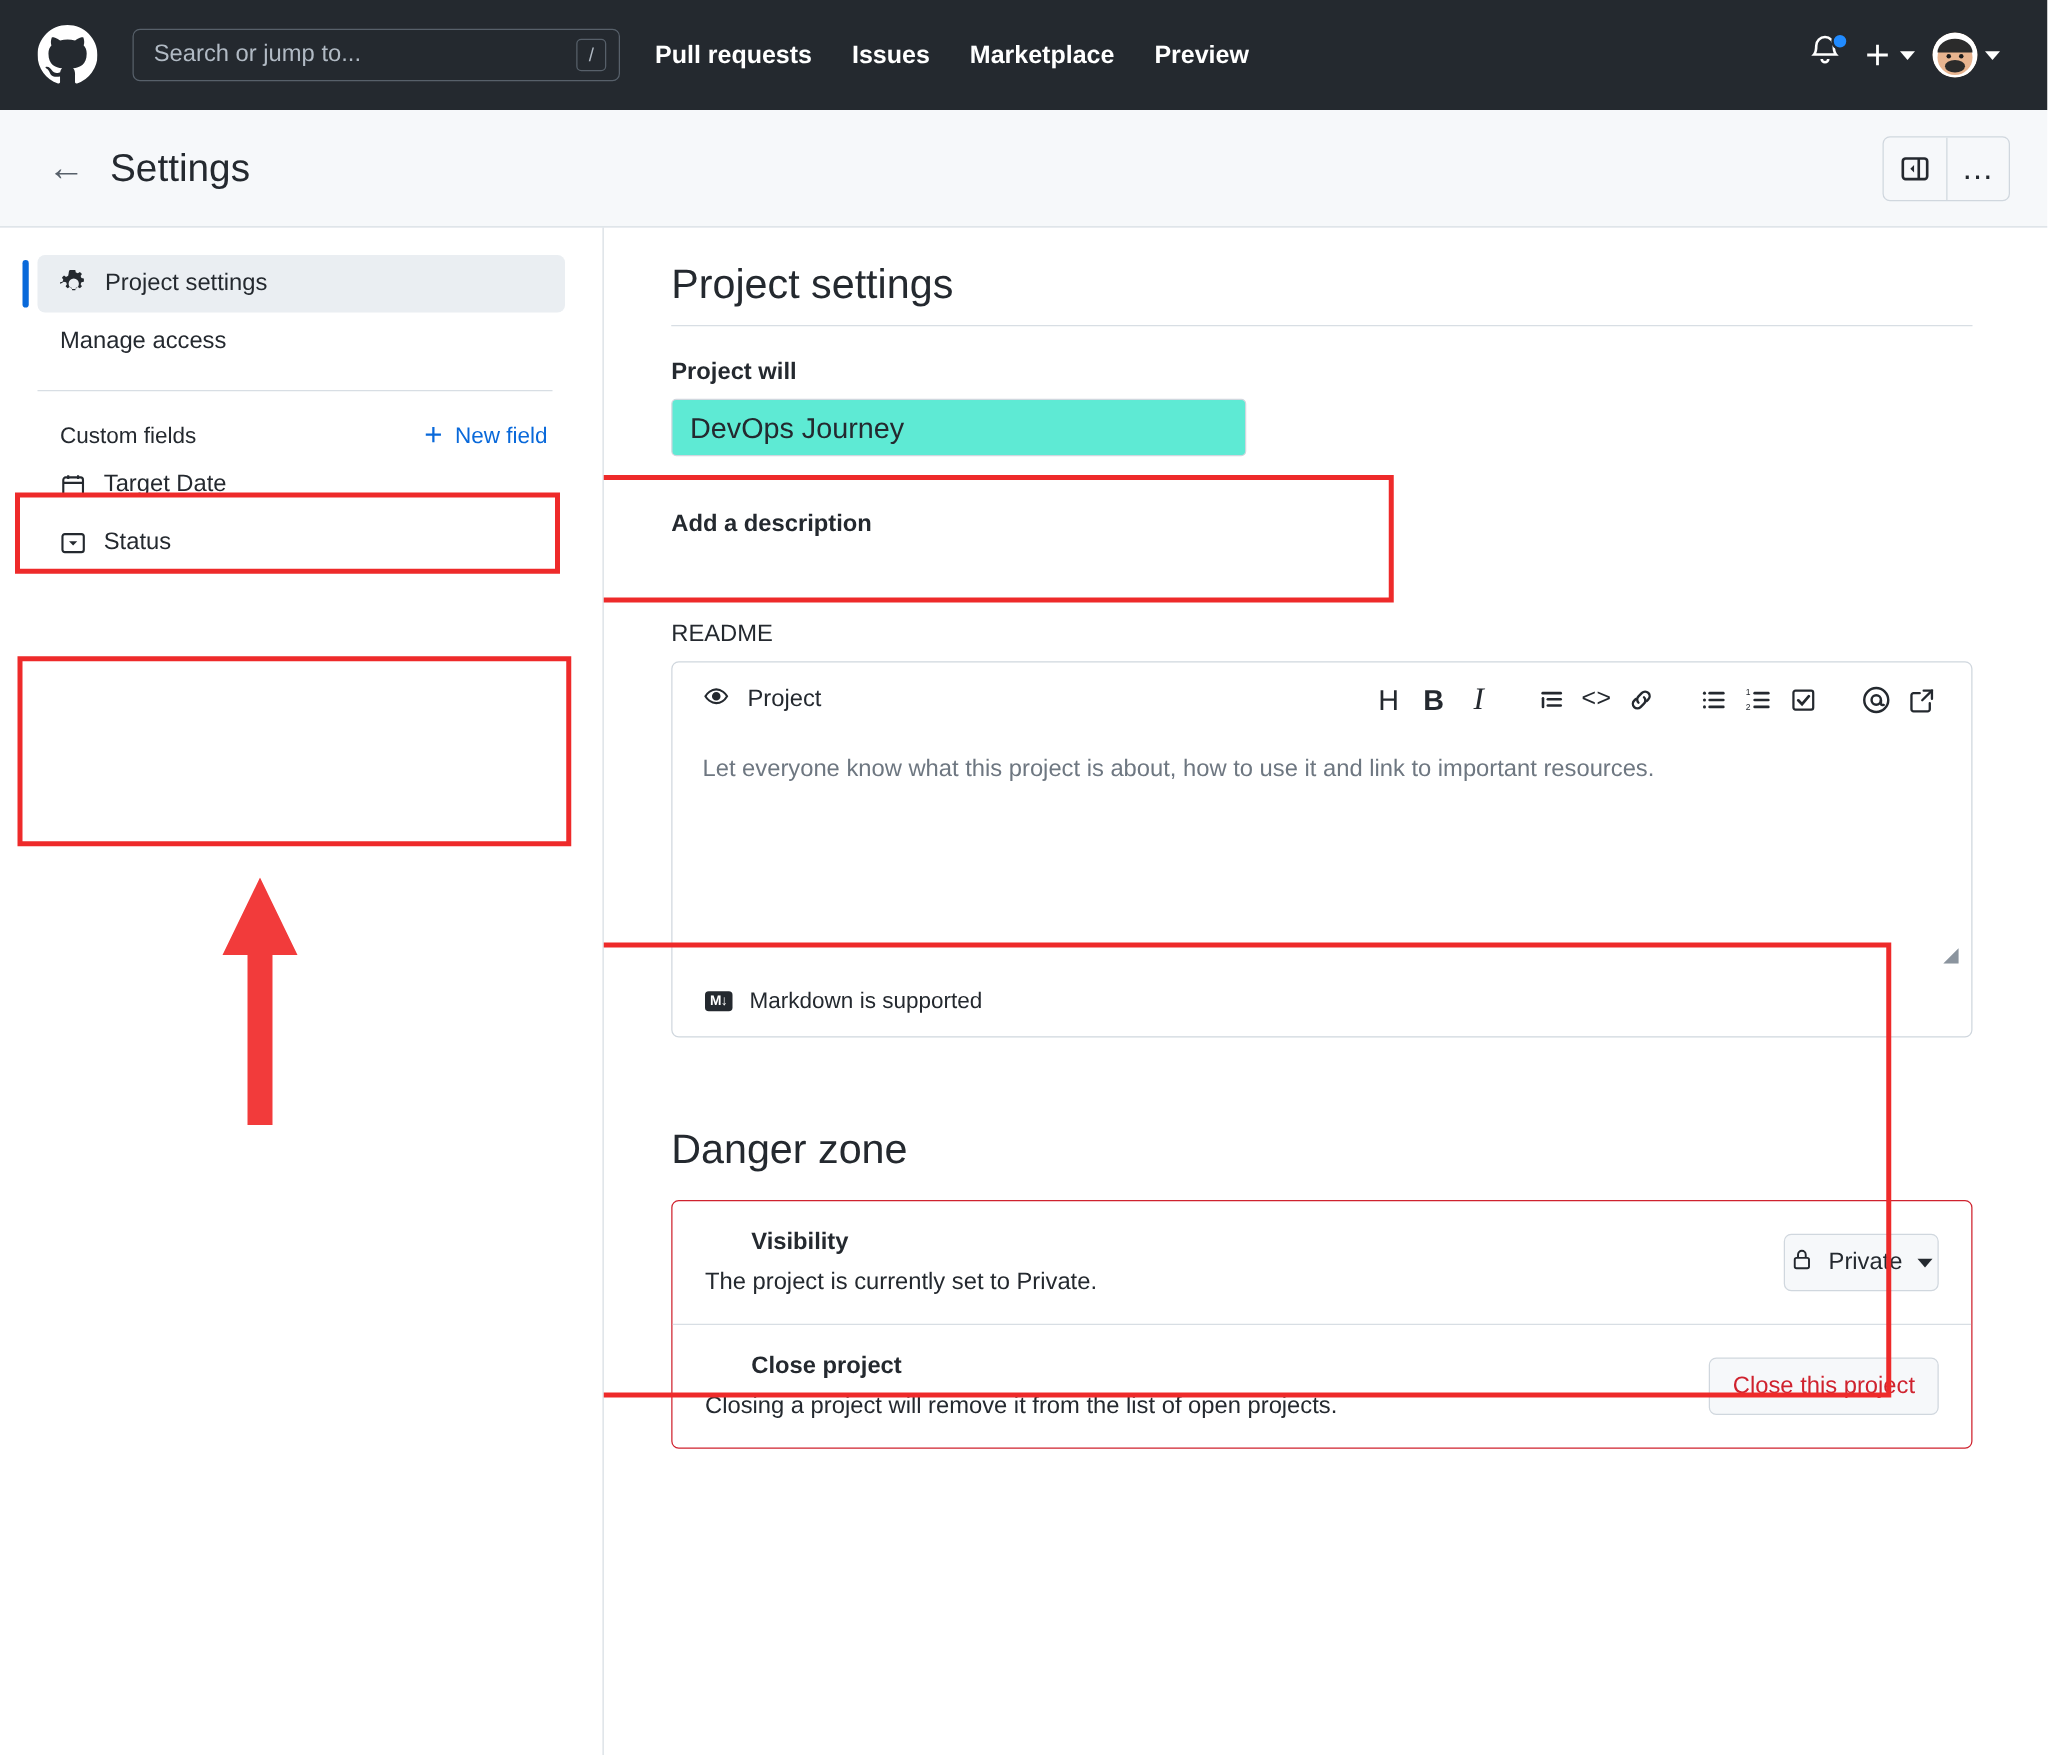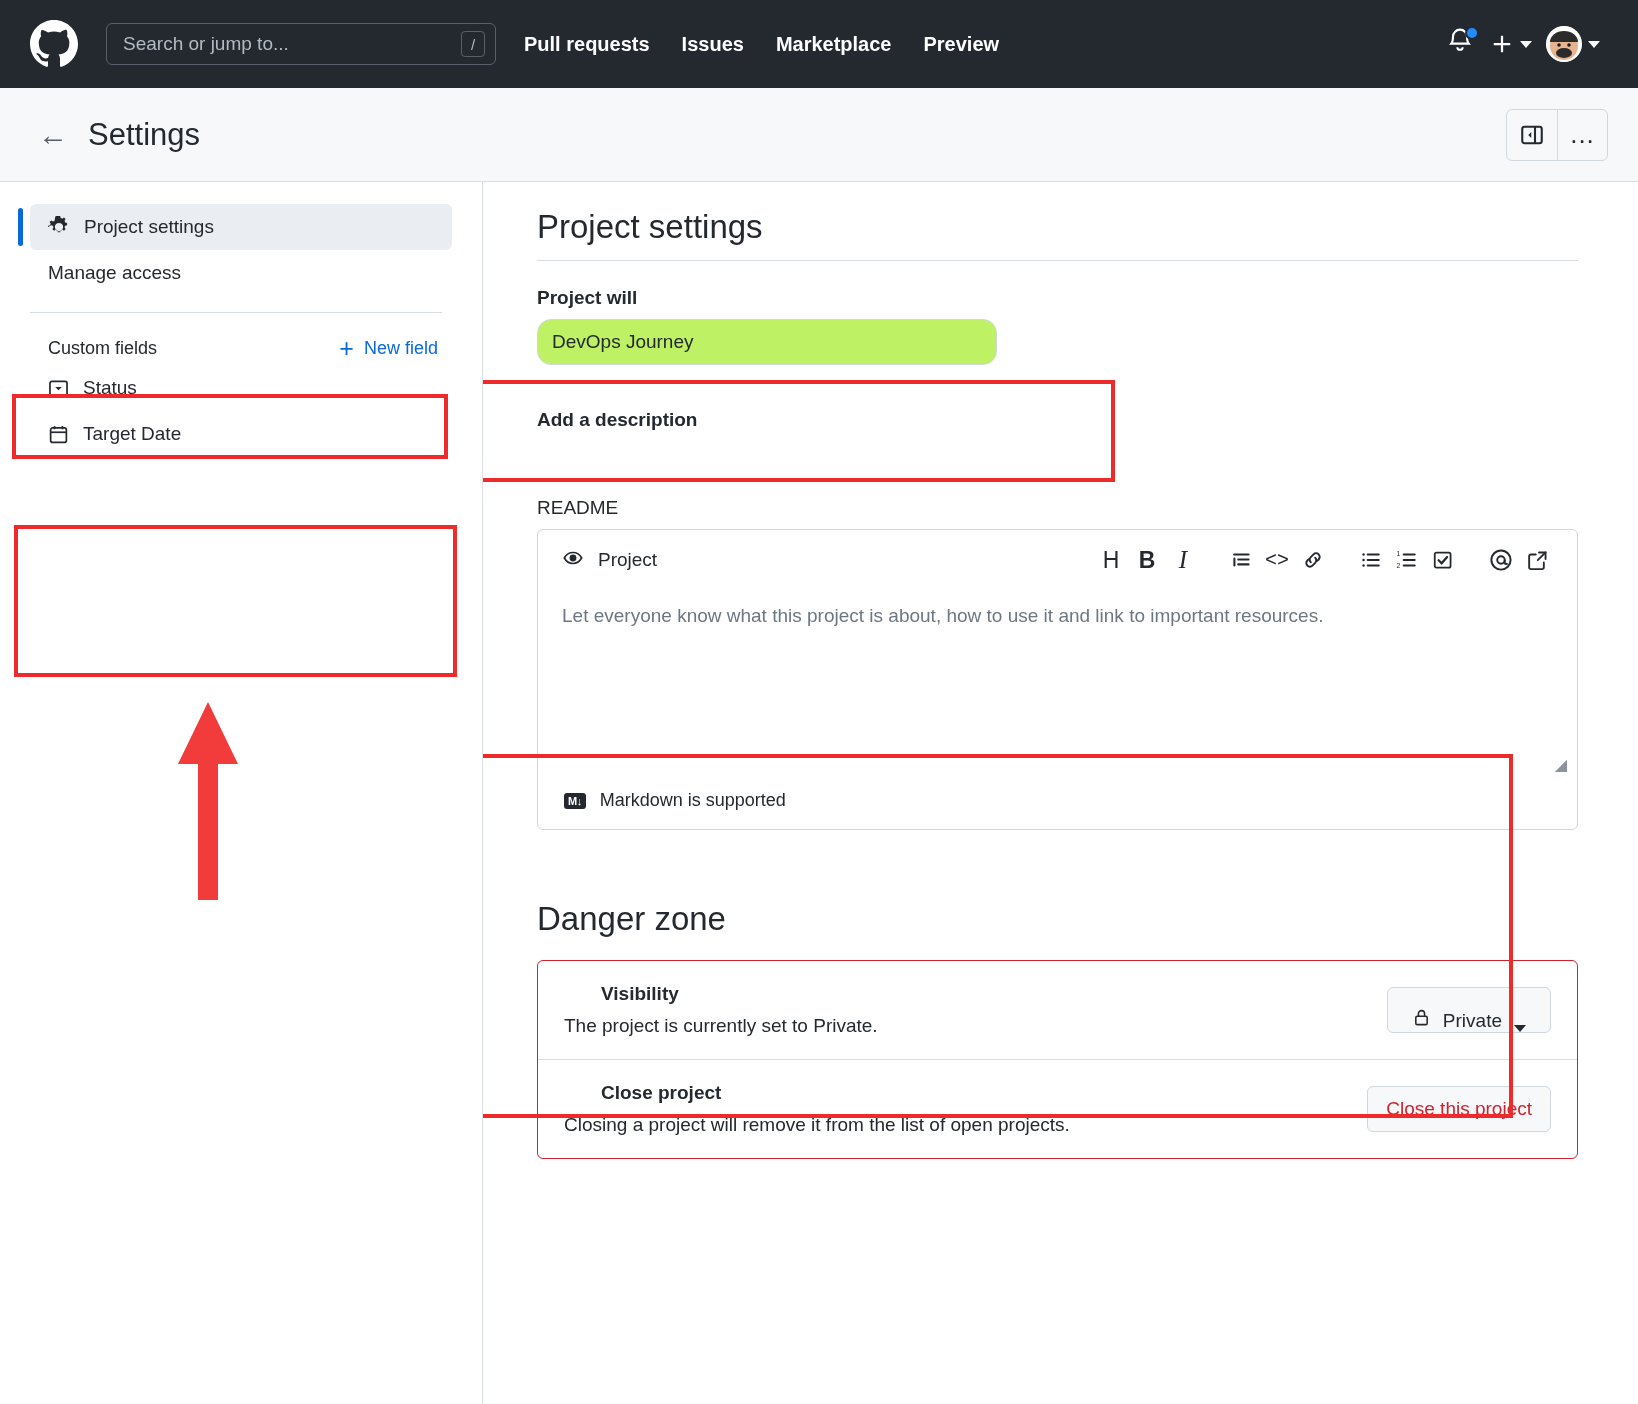--- a/index.html
+++ b/index.html
@@ -198,26 +198,26 @@
     border-bottom: 1px solid #d8dee4;
     margin-bottom: 26px;
   }
   .field-label {
     font-size: 19px; font-weight: bold; color: #24292f;
     margin-bottom: 10px;
   }
   .text-input {
     width: 460px; height: 46px;
     border: 1px solid #d0d7de;
-    border-radius: 14px;
+    border-radius: 4px;
     padding: 0 14px;
-    font-size: 19px;
+    font-size: 23px;
     color: #24292f;
     font-family: "Liberation Sans", sans-serif;
-    background: #bef264;
+    background: #5eead4;
   }
   .text-input::placeholder { color: #8b949e; }
   .desc-input { width: 598px; }
   .block-desc { margin-top: 44px; }
   .block-readme { margin-top: 66px; }
 
   .readme-label { font-size: 19px; color: #24292f; margin-bottom: 10px; }
   .editor {
     border: 1px solid #d0d7de;
     border-radius: 6px;
@@ -281,26 +281,26 @@
   }
   .danger-row {
     display: flex; align-items: center;
     padding: 22px 26px 22px 26px;
   }
   .danger-row + .danger-row { border-top: 1px solid #d8dee4; }
   .danger-row .txt { flex: 1; }
   .danger-row .h { font-size: 19px; font-weight: bold; color: #24292f; margin-bottom: 10px; margin-left: 37px; }
   .danger-row .p { font-size: 19px; color: #24292f; }
   .visibility-btn {
-    display: flex; align-items: flex-end; gap: 12px;
+    display: flex; align-items: center; gap: 12px;
     border: 1px solid #d0d7de;
     border-radius: 6px;
     background: #f6f8fa;
     height: 46px;
-    padding: 0 24px;
+    padding: 0 4px;
     font-size: 19px; color: #24292f;
     cursor: pointer;
   }
   .danger-btn {
     border: 1px solid #d0d7de;
     border-radius: 6px;
     background: #f6f8fa;
     height: 46px;
     padding: 0 18px;
     font-size: 19px; color: #cf222e;
@@ -403,37 +403,37 @@
       <span class="cf-title">Custom fields</span>
       <span class="new-field">
         <span class="plus-sign">+</span>
         <span>New field</span>
       </span>
     </div>
 
     <div class="cf-item">
       <span class="ic">
         <svg width="21" height="21" viewBox="0 0 16 16" fill="none" stroke="#24292f" stroke-width="1.3">
-          <rect x="1.5" y="2.5" width="13" height="11" rx="1.5"></rect>
-          <path d="M5.5 6.8 8 9.4l2.5-2.6Z" fill="#24292f" stroke="none"></path>
-        </svg>
-      </span>
-      <span>Status</span>
-    </div>
-
-    <div class="cf-item">
-      <span class="ic">
-        <svg width="21" height="21" viewBox="0 0 16 16" fill="none" stroke="#24292f" stroke-width="1.3">
           <rect x="2" y="3" width="12" height="11" rx="1.5"></rect>
           <line x1="2" y1="6.3" x2="14" y2="6.3"></line>
           <line x1="5" y1="1.6" x2="5" y2="4"></line>
           <line x1="11" y1="1.6" x2="11" y2="4"></line>
         </svg>
       </span>
       <span>Target Date</span>
+    </div>
+
+    <div class="cf-item">
+      <span class="ic">
+        <svg width="21" height="21" viewBox="0 0 16 16" fill="none" stroke="#24292f" stroke-width="1.3">
+          <rect x="1.5" y="2.5" width="13" height="11" rx="1.5"></rect>
+          <path d="M5.5 6.8 8 9.4l2.5-2.6Z" fill="#24292f" stroke="none"></path>
+        </svg>
+      </span>
+      <span>Status</span>
     </div>
 
     <div class="anno" style="left:12px; top:212px; width:436px; height:65px;"></div>
     <div class="anno" style="left:14px; top:343px; width:443px; height:152px;"></div>
 
     <svg class="arrow-anno" style="left:170px; top:520px;" width="80" height="200" viewBox="0 0 80 200">
       <polygon points="38,0 68,62 48,62 48,198 28,198 28,62 8,62" fill="#f23b3b"></polygon>
     </svg>
   </div>
 

